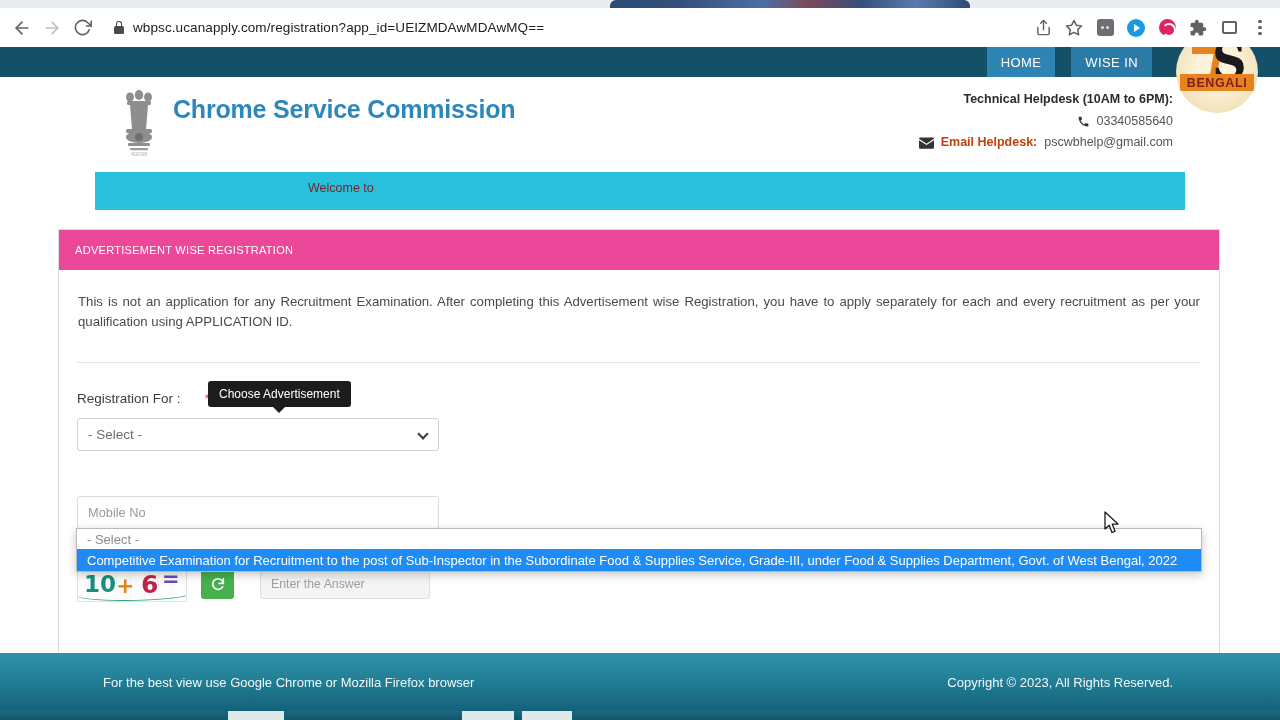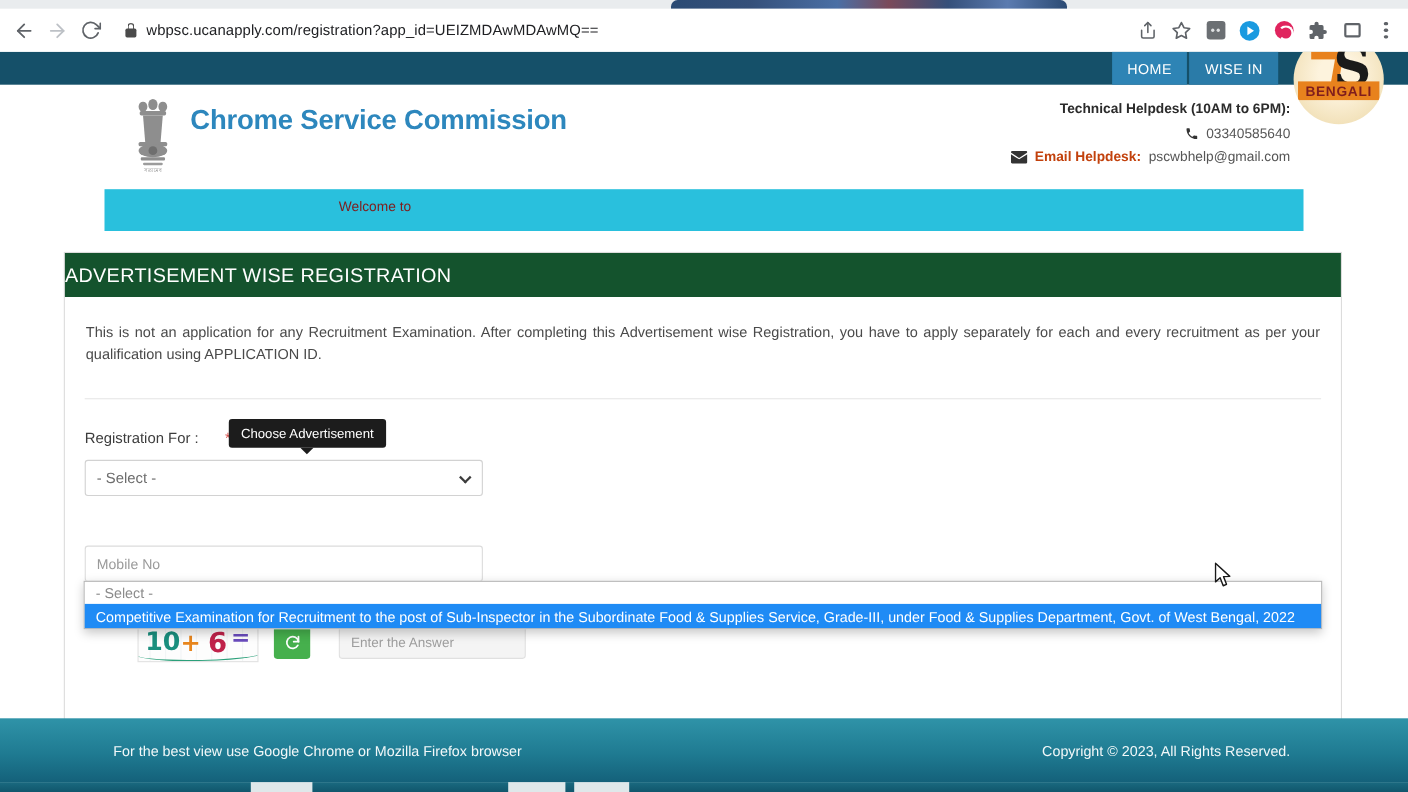--- a/index.html
+++ b/index.html
@@ -97,21 +97,21 @@
     font-size: 150px; font-weight: 700; color: #eef3f8;
     line-height: 1; user-select: none; z-index: 0;
   }
 
   
   .topbar {
     position: absolute; top: 0; left: 0; width: 1280px; height: 30px;
     background: #155069; z-index: 3;
   }
   .topbar-btns {
-    position: absolute; right: 118px; top: 0; display: flex; height: 46px; gap: 2px;
+    position: absolute; right: 128px; top: 0; display: flex; height: 46px; gap: 16px;
   }
   .topbar-btn {
     padding: 0 14px; height: 30px; display: flex; align-items: center;
     background: #2e84b5; color: #fff; font-size: 13px; letter-spacing: .4px;
   }
   .topbar-btn.signin { background: #2a7ba8; }
 
   
   .bengali-badge {
     position: absolute; right: 22px; top: -16px; width: 82px; height: 82px;
@@ -174,23 +174,23 @@
     position: absolute; left: 213px; top: 9px;
     font-size: 12.5px; color: #7f1d1d;
   }
 
   
   .card {
     position: absolute; left: 58px; top: 182px; width: 1162px; height: 440px;
     background: #fff; border: 1px solid #dcdcdc; z-index: 2;
   }
   .card-head {
-    height: 40px; background: #14532d; color: #fff;
-    display: flex; align-items: center; padding-left: 0;
-    font-size: 18px; letter-spacing: .3px;
+    height: 40px; background: #ec4899; color: #fff;
+    display: flex; align-items: center; padding-left: 16px;
+    font-size: 11px; letter-spacing: .3px;
   }
   .card-body { padding: 22px 18px 0 18px; position: relative; }
   .intro {
     font-size: 13.2px; color: #4a4a4a; line-height: 1.55;
     text-align: justify; padding: 0 1px;
   }
   .divider { margin-top: 29px; border-top: 1px solid #e6e6e6; }
 
   .field-label {
     margin-top: 28px; font-size: 13.5px; color: #3c3c3c;
@@ -239,21 +239,21 @@
   .mobile-box {
     margin-top: 45px; width: 362px; height: 33px;
     border: 1px solid #dcdcdc; border-radius: 3px; background: #fff;
     display: flex; align-items: center; padding: 0 10px;
     font-size: 12.8px; color: #9a9a9a;
   }
 
   .captcha-row { margin-top: 37px; display: flex; align-items: center; gap: 14px; }
   .captcha-img {
     width: 110px; height: 36px; background: #fdfdfd;
-    border: 1px solid #e2e2e2; position: relative; overflow: hidden; margin-left: 48px;
+    border: 1px solid #e2e2e2; position: relative; overflow: hidden;
   }
   .cap-grid { position: absolute; inset: 0; opacity: .5; }
   .cap-grid i {
     position: absolute; top: 0; bottom: 0; width: 1px; background: #e8eef0;
   }
   .cap-line {
     position: absolute; left: -2px; top: 20px; width: 116px; height: 14px;
     border-bottom: 1.6px solid #2ba07a; border-radius: 0 0 60% 40%;
   }
   .cap-ch {

